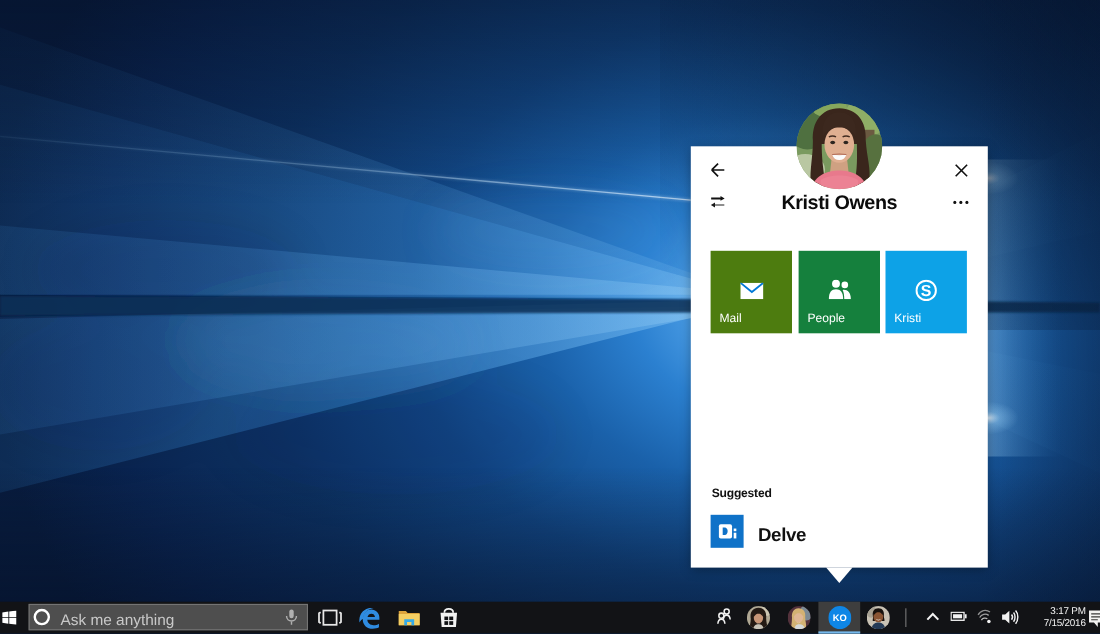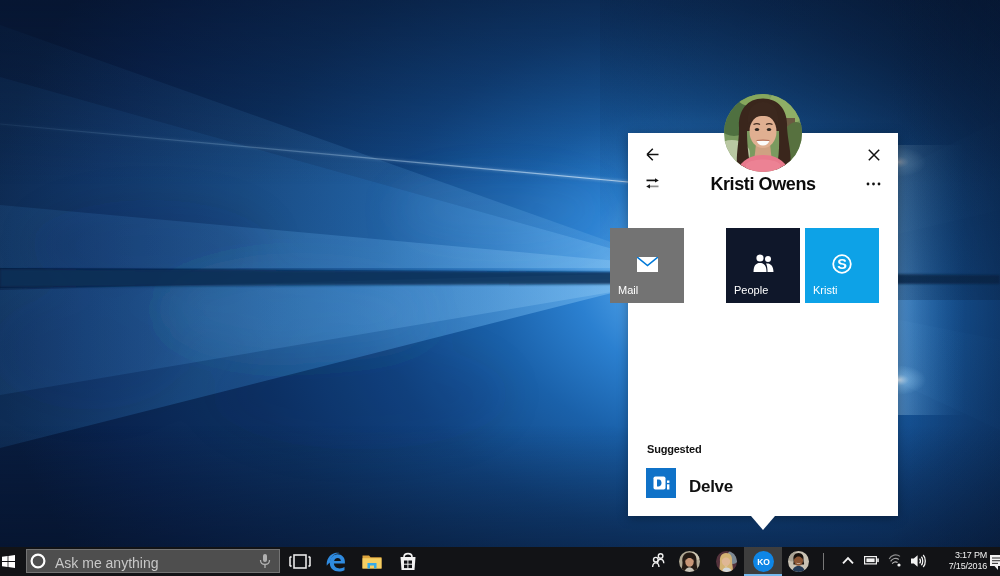--- a/index.html
+++ b/index.html
@@ -187,28 +187,28 @@
   <path d="M4 6.2 L0.2 8.4 L4 10.6 Z" fill="#1a1a1a"></path>
 </svg>
 
 <svg class="hico" style="left:866px;top:182px" width="15" height="4" viewBox="0 0 15 4">
   <circle cx="2" cy="2" r="1.4" fill="#111"></circle>
     <circle cx="7.5" cy="2" r="1.4" fill="#111"></circle>
     <circle cx="13" cy="2" r="1.4" fill="#111"></circle>
 </svg>
 <div id="name">Kristi Owens</div>
 
-<div class="tile" style="left:610px;background:#737373">
+<div class="tile" style="left:646px;background:#4d7c0f">
   <svg style="position:absolute;left:27px;top:29px" width="21" height="15" viewBox="0 0 21 15">
     <rect x="0" y="0" width="21" height="15" fill="#fff"></rect>
     <path d="M0 0 L10.5 8.5 L21 0" fill="none" stroke="#0078d7" stroke-width="1.6"></path>
   </svg>
   <div class="tlabel">Mail</div>
 </div>
-<div class="tile" style="left:726px;background:#0f172a">
+<div class="tile" style="left:726px;background:#15803d">
   <svg style="position:absolute;left:27px;top:26px" width="21" height="18" viewBox="0 0 21 18">
     <circle cx="7" cy="4" r="3.6" fill="#fff"></circle>
     <path d="M0.5 18 C0.5 11.5 3 9 7 9 C11 9 13.5 11.5 13.5 18 Z" fill="#fff"></path>
     <circle cx="15" cy="5" r="3" fill="#fff"></circle>
     <path d="M13 9.6 C17 9 20.5 11.5 20.5 18 L14.5 18 C14.5 14 14 11.5 13 9.6 Z" fill="#fff"></path>
   </svg>
   <div class="tlabel">People</div>
 </div>
 <div class="tile" style="left:805px;background:#0da2e7">
   <svg style="position:absolute;left:27px;top:26px" width="20" height="20" viewBox="0 0 20 20">

